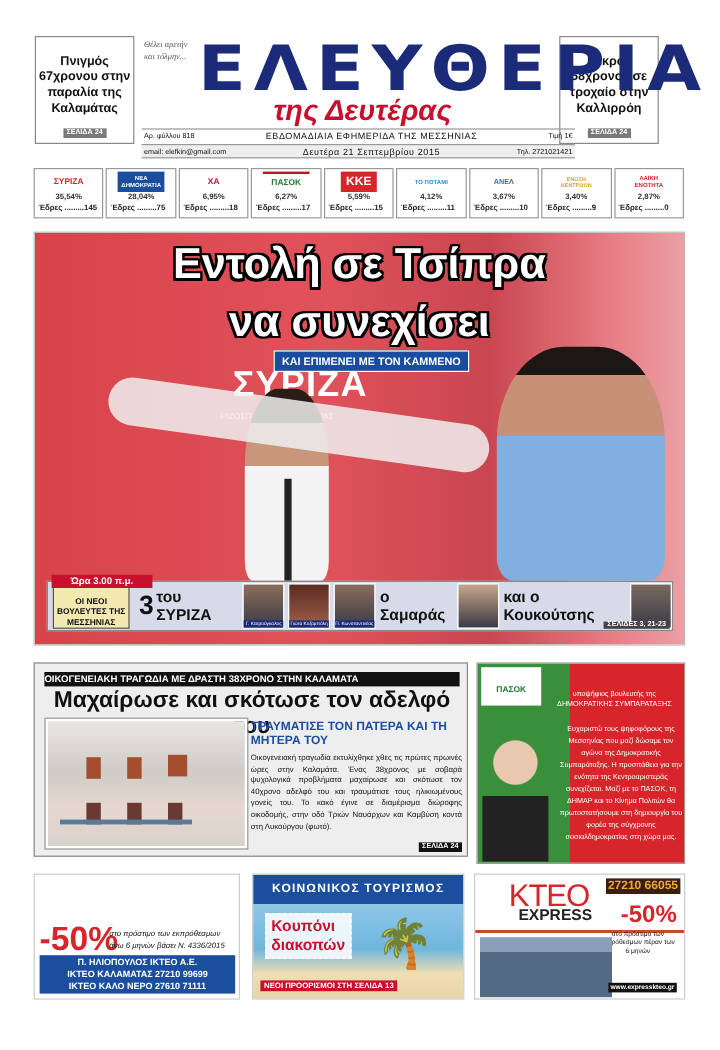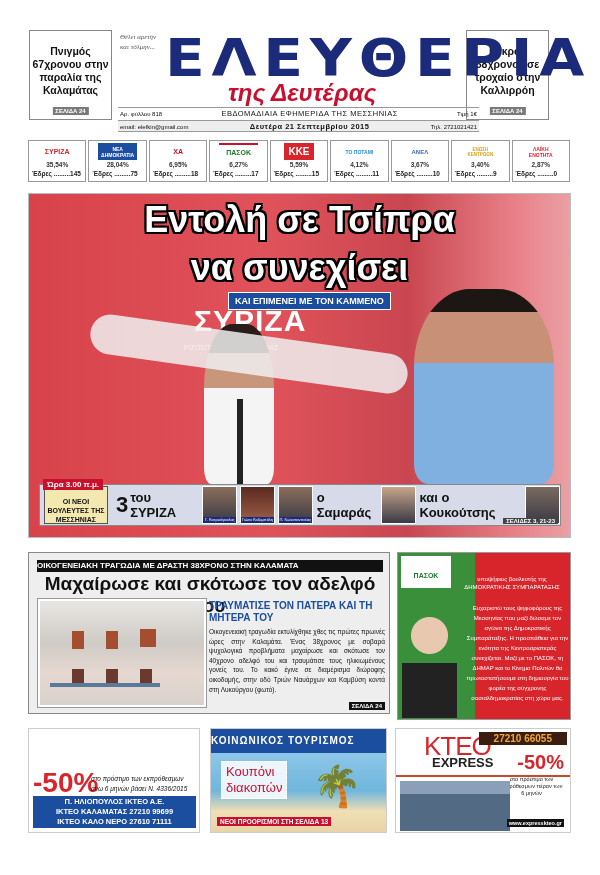--- a/index.html
+++ b/index.html
@@ -6,34 +6,34 @@
 body{width:600px;height:875px;background:#fff;font-family:"Liberation Sans",sans-serif;position:relative;overflow:hidden;color:#111}
 .abs{position:absolute}
 .sidebox{position:absolute;top:30px;width:83px;height:90px;border:1px solid #888;background:#fff;text-align:center;font-weight:bold;font-size:10.5px;line-height:13px;padding-top:14px;color:#111}
 .sidebox .pg{position:absolute;bottom:4px;left:50%;transform:translateX(-50%);background:#7a7a7a;color:#fff;font-size:6px;padding:0 3px;line-height:8px}
 .motto{left:120px;top:32px;font-family:"Liberation Serif",serif;font-style:italic;font-size:7px;line-height:10px;color:#555}
 .masthead{left:165px;top:30px;font-size:52px;font-weight:bold;color:#1c2a7a;letter-spacing:6px;font-family:"DejaVu Sans",sans-serif;line-height:56px;transform:scaleX(1.12);transform-origin:left}
 .subtitle{left:228px;top:80px;font-size:24px;font-weight:bold;font-style:italic;color:#c8102e;line-height:26px}
 .infobar{left:118px;width:361px;height:12px;font-size:6px;line-height:12px;display:flex;justify-content:space-between;padding:0 2px;border-top:1px solid #999}
 .infobar .mid{font-size:7.5px;letter-spacing:0.5px}
 .infobar2{background:#eee;border-bottom:1px solid #999}
-.infobar2 .mid{font-weight:bold}
+.infobar2 .mid{font-weight:normal}
 .parties{left:28px;top:140px;width:542px;height:42px;display:flex;gap:2px}
 .party{flex:1;border:1px solid #999;background:#fff;text-align:center;font-weight:bold;font-size:6.5px;position:relative}
 .party .logo{height:17px;margin:2px auto 1px;width:70%;display:flex;align-items:center;justify-content:center;font-size:7px;font-weight:bold}
 .party .pct{color:#333;line-height:8px}
 .party .seats{text-align:left;padding-left:3px;line-height:9px;color:#222}
 .photo{left:28px;top:193px;width:543px;height:345px;background:linear-gradient(90deg,#d8434b 0%,#e0525a 45%,#c94650 70%,#e98088 90%,#eaa0a5 100%);overflow:hidden;border:1px solid #bbb}
 .headline{position:absolute;left:0;width:100%;text-align:center;color:#fff;font-weight:bold;font-size:36px;line-height:40px;text-shadow:-2px -2px 0 #000,2px -2px 0 #000,-2px 2px 0 #000,2px 2px 0 #000,0 2px 0 #000,0 -2px 0 #000,2px 0 0 #000,-2px 0 0 #000}
 .kicker{position:absolute;left:199px;top:98px;background:#1a4da0;color:#fff;font-weight:bold;font-size:9px;padding:3px 6px;border:1px solid #fff}
 .syriza-logo{position:absolute;left:165px;top:110px;font-size:30px;font-weight:bold;color:#fff;letter-spacing:1px}
 .syriza-sub{position:absolute;left:155px;top:150px;font-size:7px;color:#fff}
 .person{position:absolute;border-radius:40% 40% 10% 10%}
 .strip{position:absolute;left:10px;top:290px;width:522px;height:42px;background:#d7dae8;border:1px solid #888;display:flex;align-items:center}
-.time{position:absolute;left:14px;top:285px;background:#c8102e;color:#fff;font-weight:bold;font-size:8px;padding:1px 4px;z-index:2}
+.time{position:absolute;left:14px;top:285px;background:#c8102e;color:#fff;font-weight:bold;font-size:8px;padding:1px 16px;z-index:2}
 .newmps{width:70px;height:38px;background:#f3e9b0;border:1px solid #555;margin-left:4px;font-size:7px;font-weight:bold;text-align:center;padding-top:10px;line-height:9px}
 .big3{font-size:22px;font-weight:bold;margin-left:8px}
 .strip-t{font-size:13px;font-weight:bold;margin:0 4px}
 .thumb{width:38px;height:38px;background:linear-gradient(#8a6d5b,#3a3a46);border:1px solid #fff;position:relative}
 .thumb span{position:absolute;bottom:0;left:0;right:0;background:#1c2a7a;color:#fff;font-size:4px;text-align:center;line-height:6px}
 .pages{position:absolute;right:2px;bottom:1px;background:#444;color:#fff;font-size:6px;padding:0 3px;font-weight:bold}
 .story{left:28px;top:552px;width:362px;height:162px;background:#eee;border:1px solid #888}
 .story .banner{position:absolute;left:8px;top:7px;width:346px;height:12px;background:#111;color:#fff;font-weight:bold;font-size:8px;text-align:left;line-height:12px}
 .story h1{position:absolute;left:6px;top:20px;width:350px;text-align:center;font-size:19px;line-height:22px}
 .story .img{position:absolute;left:9px;top:46px;width:168px;height:108px;background:linear-gradient(#e8e6e4 0%,#cfcbc6 40%,#e6d8d0 70%,#d8d2cc 100%);border:2px solid #fff;outline:1px solid #999}
@@ -48,28 +48,28 @@
 .ad-pasok .msg{position:absolute;left:68px;top:50px;width:103px;text-align:center;font-size:6px;line-height:10px}
 .ad-pasok .photo2{position:absolute;left:4px;top:55px;width:55px;height:110px;background:radial-gradient(circle at 50% 25%,#e8c9b0 0 18px,transparent 19px),linear-gradient(transparent 50%,#222 50%);}
 .ad{position:absolute;top:728px;height:105px;border:1px solid #ccc}
 .autov{left:28px;width:172px;background:#fff}
 .autov .brand{position:absolute;left:32px;top:8px;width:120px;height:24px;background:#fff;border:2px solid #1c4ea0;color:#d8252b;font-weight:bold;font-size:16px;line-height:18px;text-align:center}
 .autov .brand small{position:absolute;bottom:-2px;left:0;right:0;background:#1c4ea0;color:#fff;font-size:4px;line-height:5px}
 .autov .pct{position:absolute;left:4px;top:38px;color:#d8252b;font-size:28px;font-weight:bold}
 .autov .note{position:absolute;left:62px;top:45px;font-size:6.5px;font-style:italic;line-height:10px}
 .autov .foot{position:absolute;left:4px;bottom:4px;width:163px;background:#1c4ea0;color:#fff;font-weight:bold;font-size:7.5px;text-align:center;line-height:10px;padding:1px 0}
 .tour{left:210px;width:177px;background:linear-gradient(#1c4ea0 0 24px,#8ec6e8 24px,#6fb6dd 60%,#f0dfb4 80%,#e9d3a8 100%)}
-.tour .t{position:absolute;top:6px;width:100%;color:#fff;font-weight:bold;font-size:10px;letter-spacing:1px}
-.tour .coupon{position:absolute;left:10px;top:32px;background:rgba(255,255,255,0.85);color:#c8102e;font-weight:normal;font-size:13px;line-height:16px;padding:2px 4px;border:1px dashed #fff}
+.tour .t{position:absolute;top:6px;width:100%;text-align:center;color:#fff;font-weight:bold;font-size:10px;letter-spacing:1px}
+.tour .coupon{position:absolute;left:10px;top:32px;background:rgba(255,255,255,0.85);color:#c8102e;font-weight:bold;font-size:13px;line-height:16px;padding:2px 4px;border:1px dashed #fff}
 .tour .palm{position:absolute;right:24px;top:34px;font-size:40px;color:#2d5a1c}
 .tour .bot{position:absolute;left:6px;bottom:6px;background:#c8102e;color:#fff;font-size:6.5px;font-weight:bold;padding:1px 3px}
 .kteo{left:395px;width:176px;background:linear-gradient(#fff 0 45%,#c94a2a 45% 47%,#fff 47%)}
 .kteo .k1{position:absolute;left:28px;top:2px;color:#d8252b;font-weight:normal;font-size:26px;letter-spacing:-1px}
 .kteo .k2{position:absolute;left:36px;top:26px;color:#222;font-weight:bold;font-size:13px}
-.kteo .phone{position:absolute;right:3px;top:3px;background:#3a1e10;color:#f4a832;font-size:10px;font-weight:bold;padding:1px 15px}
+.kteo .phone{position:absolute;right:3px;top:3px;background:#3a1e10;color:#f4a832;font-size:10px;font-weight:bold;padding:1px 2px}
 .kteo .pct{position:absolute;right:6px;top:22px;color:#d8252b;font-weight:bold;font-size:20px}
 .kteo .note{position:absolute;right:6px;top:47px;width:65px;text-align:center;font-size:5.5px;line-height:7px}
 .kteo .bldg{position:absolute;left:4px;top:52px;width:110px;height:50px;background:linear-gradient(#8c9fb8 0 25%,#536a85 25% 100%)}
 .kteo .url{position:absolute;right:6px;bottom:5px;background:#111;color:#fff;font-size:5.5px;padding:1px 2px;font-weight:bold}
 </style>
 </head>
 <body>
 
 <div class="sidebox" style="left:29px">
   <span>Πνιγμός 67χρονου στην παραλία της Καλαμάτας</span>

